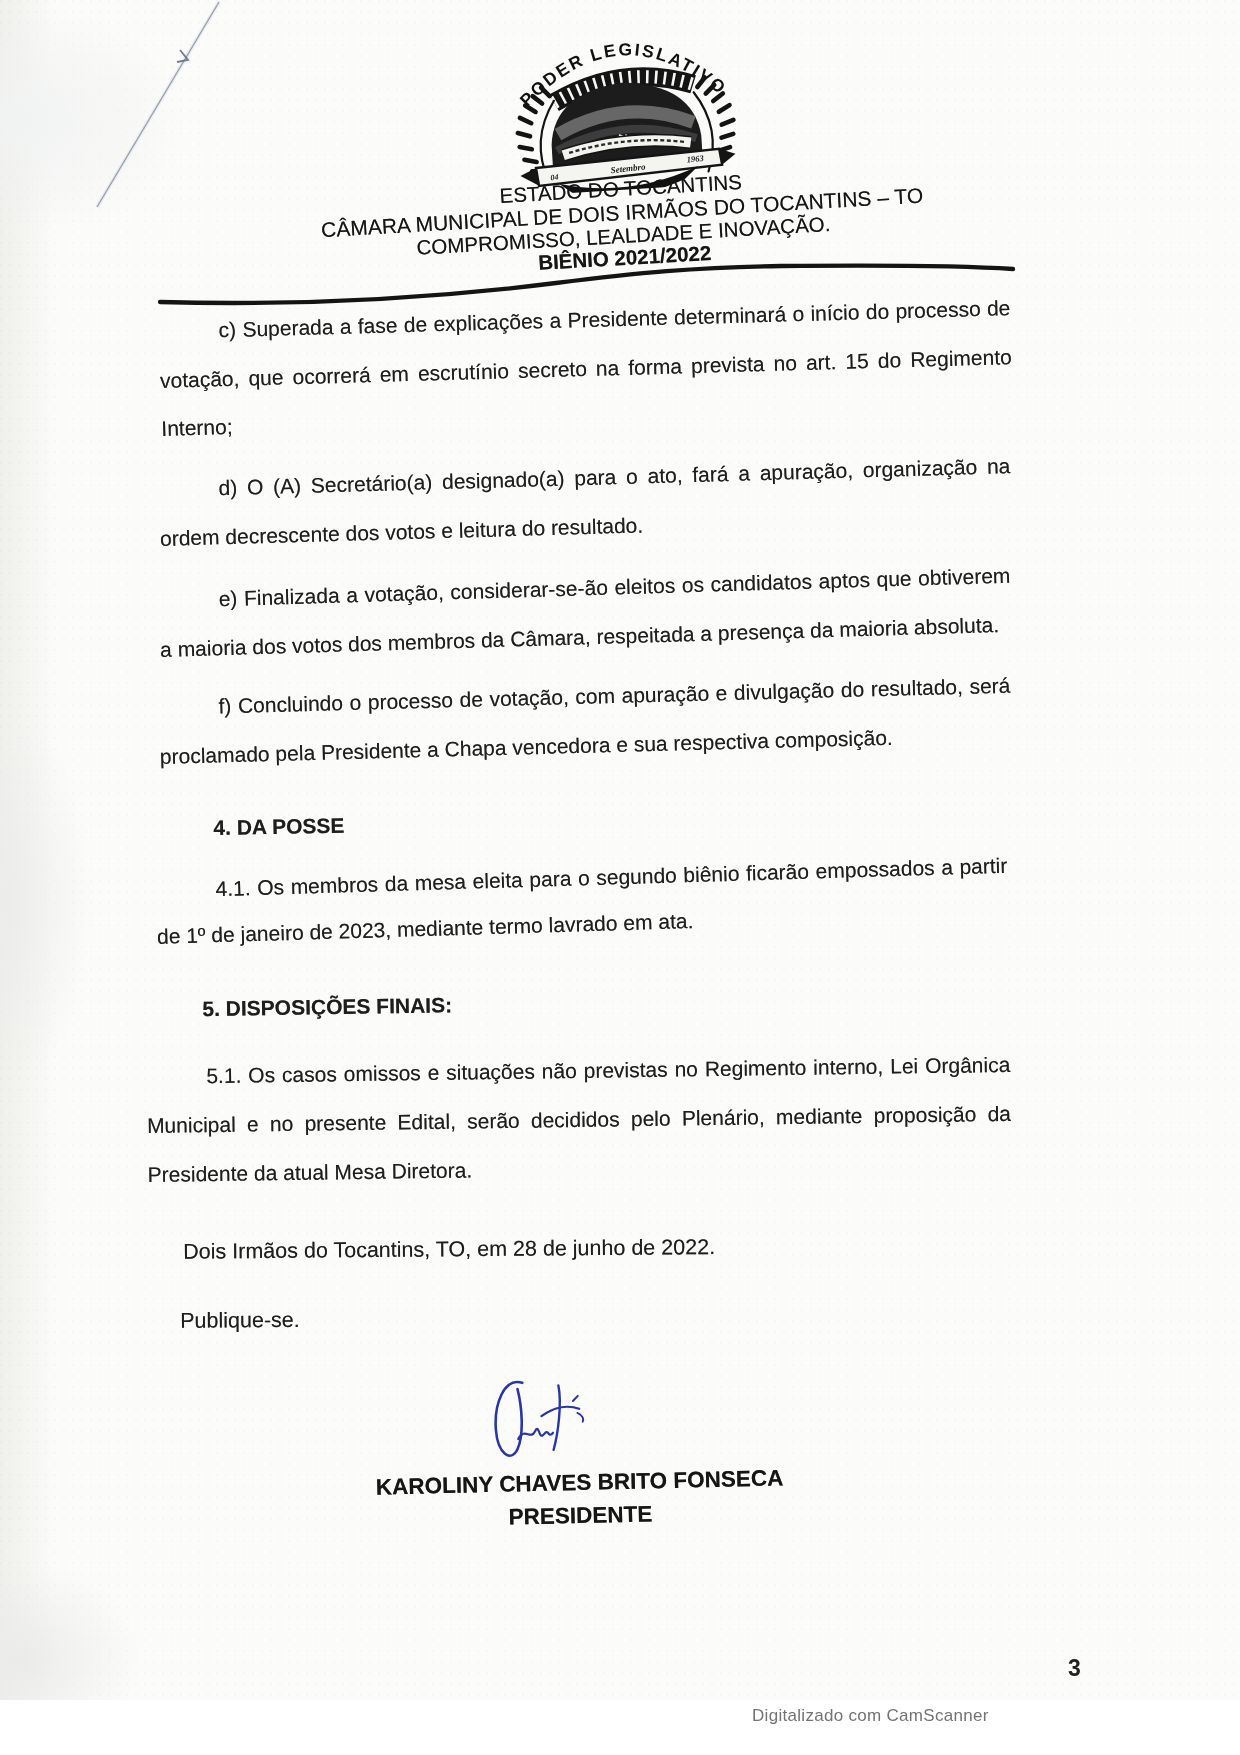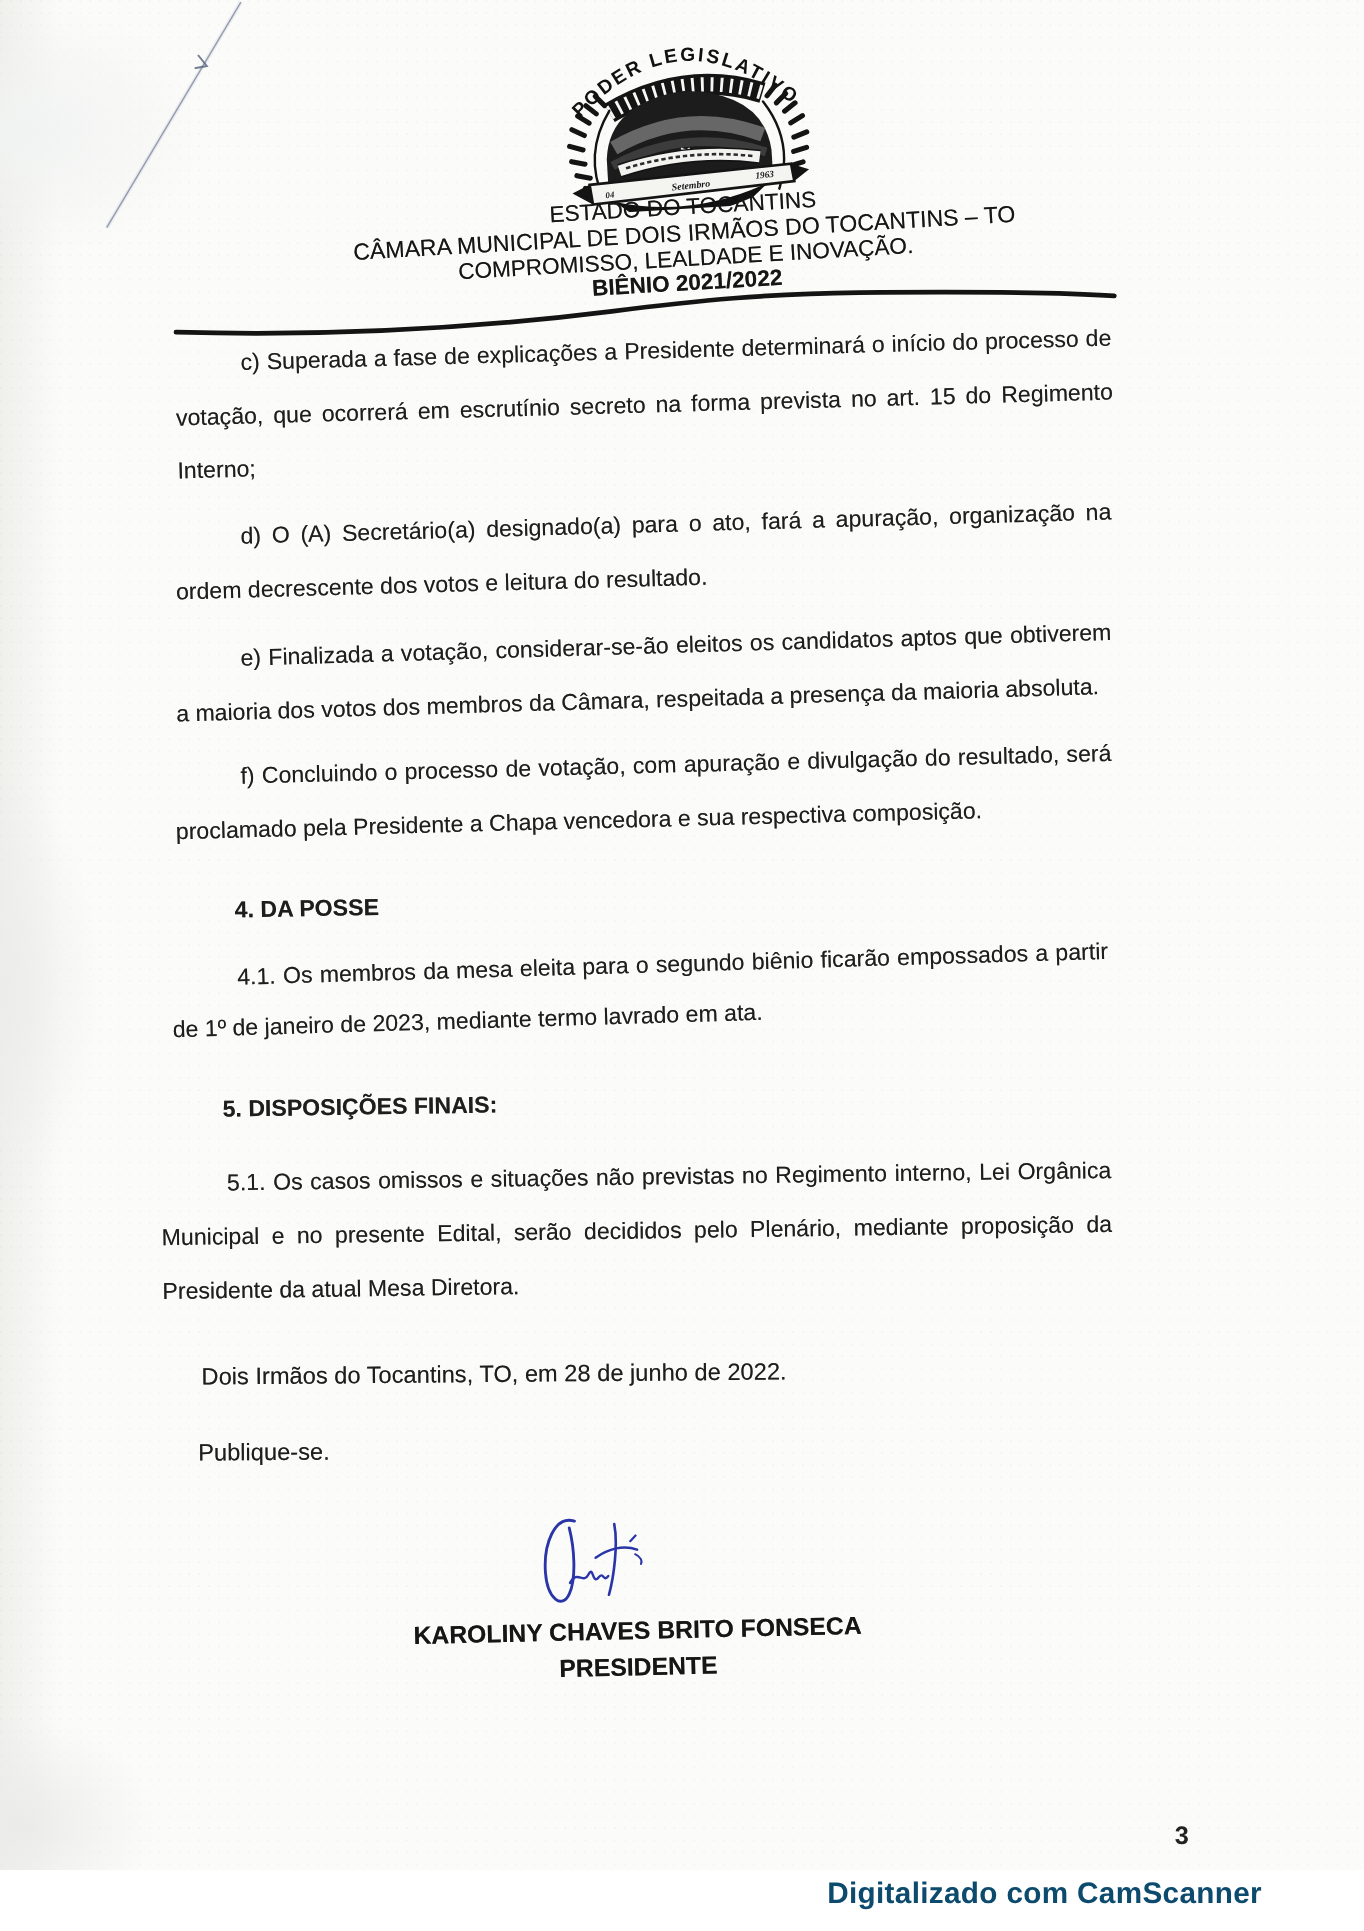--- a/index.html
+++ b/index.html
@@ -29,21 +29,21 @@
   .hdr-lines{width:800px;text-align:center;transform-origin:50% 0;color:#161616;
     text-shadow:0 0 .6px rgba(10,10,10,.6);}
   .hdr-lines .l1{font-size:20.5px;line-height:25px;}
   .hdr-lines .l2{font-size:21px;line-height:23px;}
   .hdr-lines .l3{font-size:20.5px;line-height:23px;}
   .hdr-lines .l4{font-size:20.5px;line-height:22px;font-weight:600;}
   .name-block{width:410px;text-align:center;font-weight:bold;font-size:22.5px;
     line-height:33px;color:#161616;transform-origin:50% 50%;
     text-shadow:0 0 .6px rgba(10,10,10,.6);}
   .pagenum{font-size:23px;color:#222;font-weight:600;}
-  .watermark{font-size:27px;color:#0c4a6e;letter-spacing:.3px;font-weight:bold;}
+  .watermark{font-size:17px;color:#737373;letter-spacing:.3px;}
   .white-strip{position:absolute;left:0;top:1700px;width:1240px;height:55px;background:#ffffff;}
   svg{display:block;}
 </style>
 </head>
 <body>
 
 <div class="scan">
 
   <svg class="abs" style="left:80px;top:0;" width="150" height="215" viewBox="0 0 150 215">
     <path d="M139,2 L17,207" stroke="#c6cdda" stroke-width="4" opacity="0.28" fill="none"></path>

